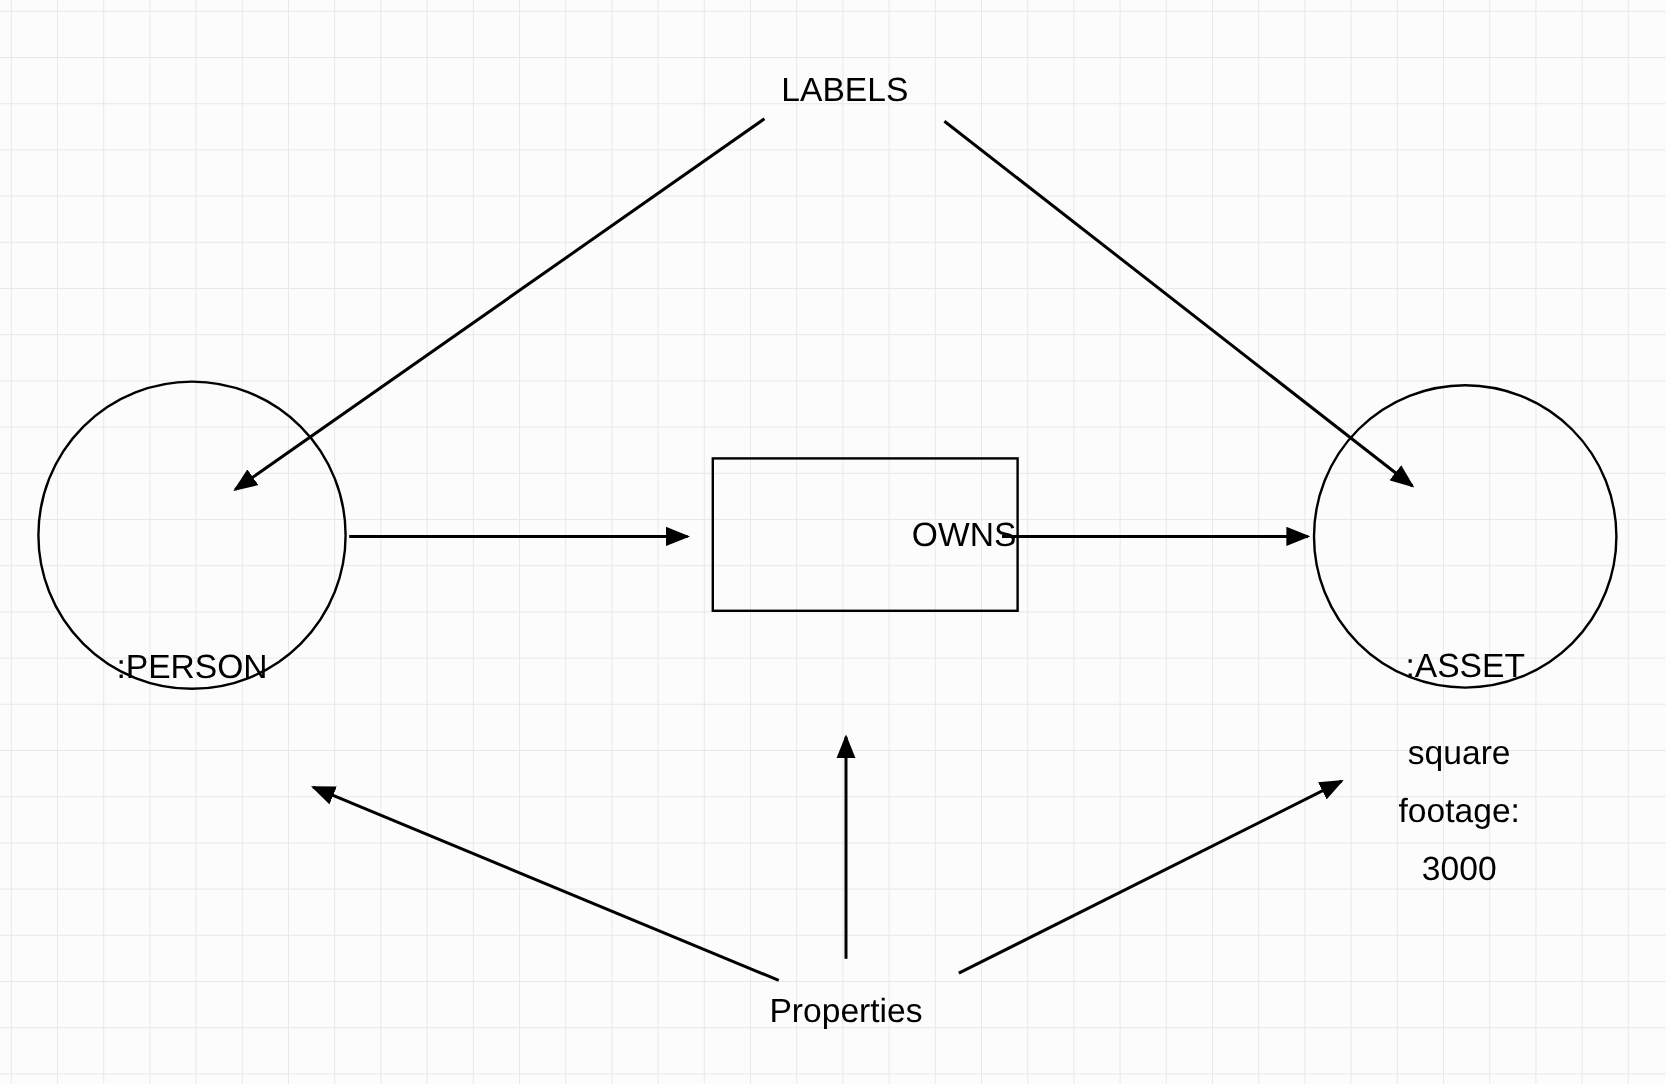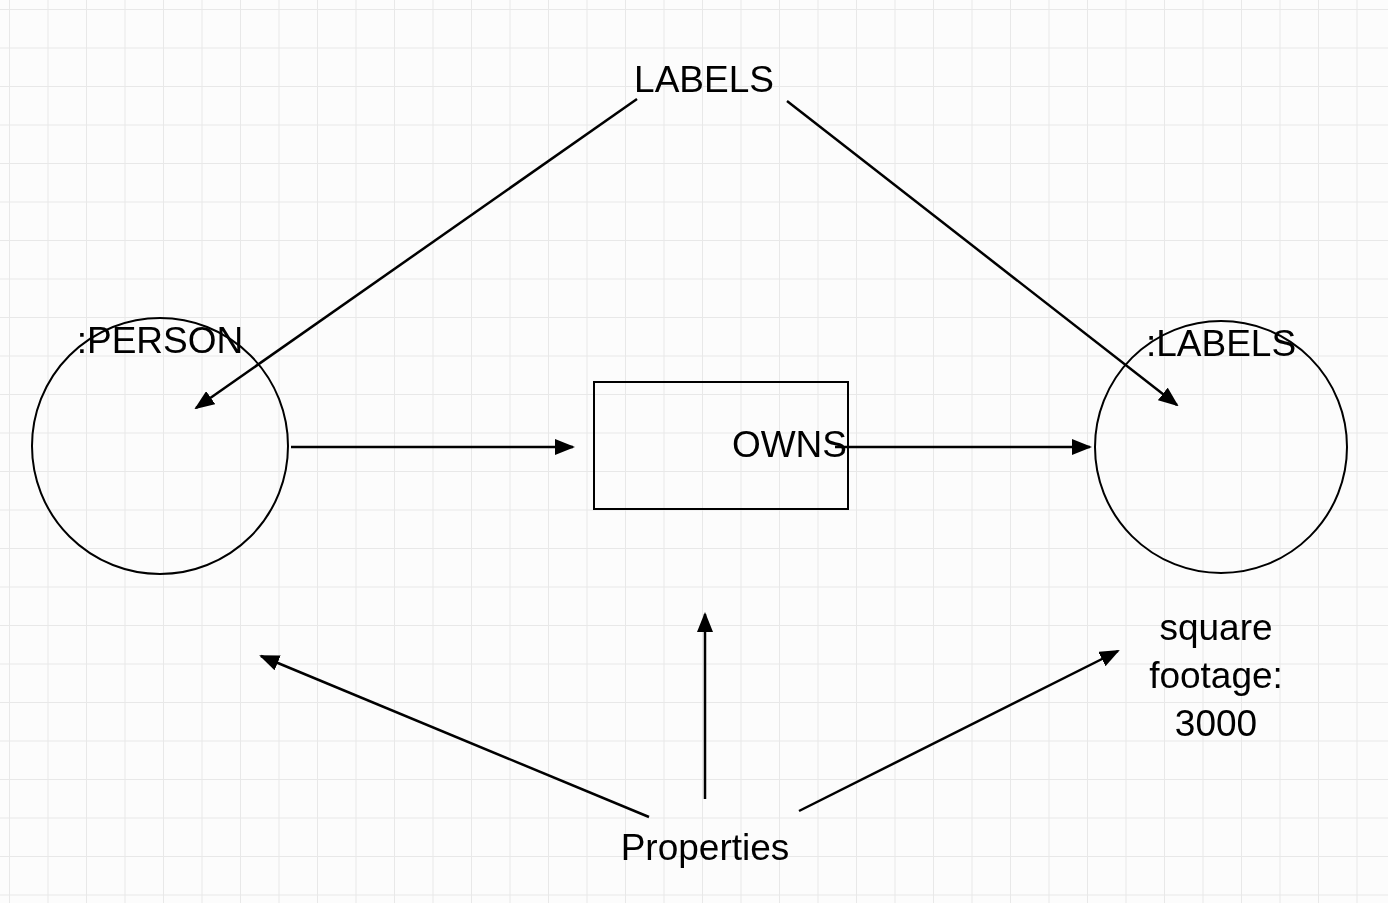--- a/index.html
+++ b/index.html
@@ -19,37 +19,37 @@
     overflow:hidden;
     background-color:var(--background);
     background-image:
       linear-gradient(to right, var(--grid) 1px, transparent 1px),
       linear-gradient(to bottom, var(--grid) 1px, transparent 1px);
     background-size:38.5px 38.5px;
     background-position:9px 9px;
   }
   .abs{position:absolute;}
   .txt{
-    font-size:37px;
+    font-size:28px;
     line-height:1.2;
     color:var(--ink);
     text-align:center;
     white-space:nowrap;
   }
   .center-x{transform:translateX(-50%);}
   .multiline{
     white-space:pre-line;
     line-height:48px;
   }
   .node-circle{
     border:2.5px solid var(--ink);
     border-radius:50%;
     background:transparent;
     display:flex;
-    align-items:flex-start;
+    align-items:flex-end;
     justify-content:center;
     box-sizing:border-box;
   }
   .rel-box{
     border:2.5px solid var(--ink);
     background:transparent;
     display:flex;
     align-items:center;
     justify-content:flex-end;
     box-sizing:border-box;
@@ -76,21 +76,21 @@
 
   <div class="abs node-circle" style="left:31px; top:317px; width:258px; height:258px;">
     <span class="txt">:PERSON</span>
   </div>
 
   <div class="abs rel-box" style="left:577px; top:381px; width:256px; height:129px;">
     <span class="txt">OWNS</span>
   </div>
 
   <div class="abs node-circle" style="left:1094px; top:320px; width:254px; height:254px;">
-    <span class="txt">:LABELS</span>
+    <span class="txt">:ASSET</span>
   </div>
 
   <div class="abs txt center-x" style="left:704px; top:58px;">LABELS</div>
 
 
 
   <div class="abs txt center-x multiline" style="left:1216px; top:604px;">square
 footage:
 3000</div>
 

